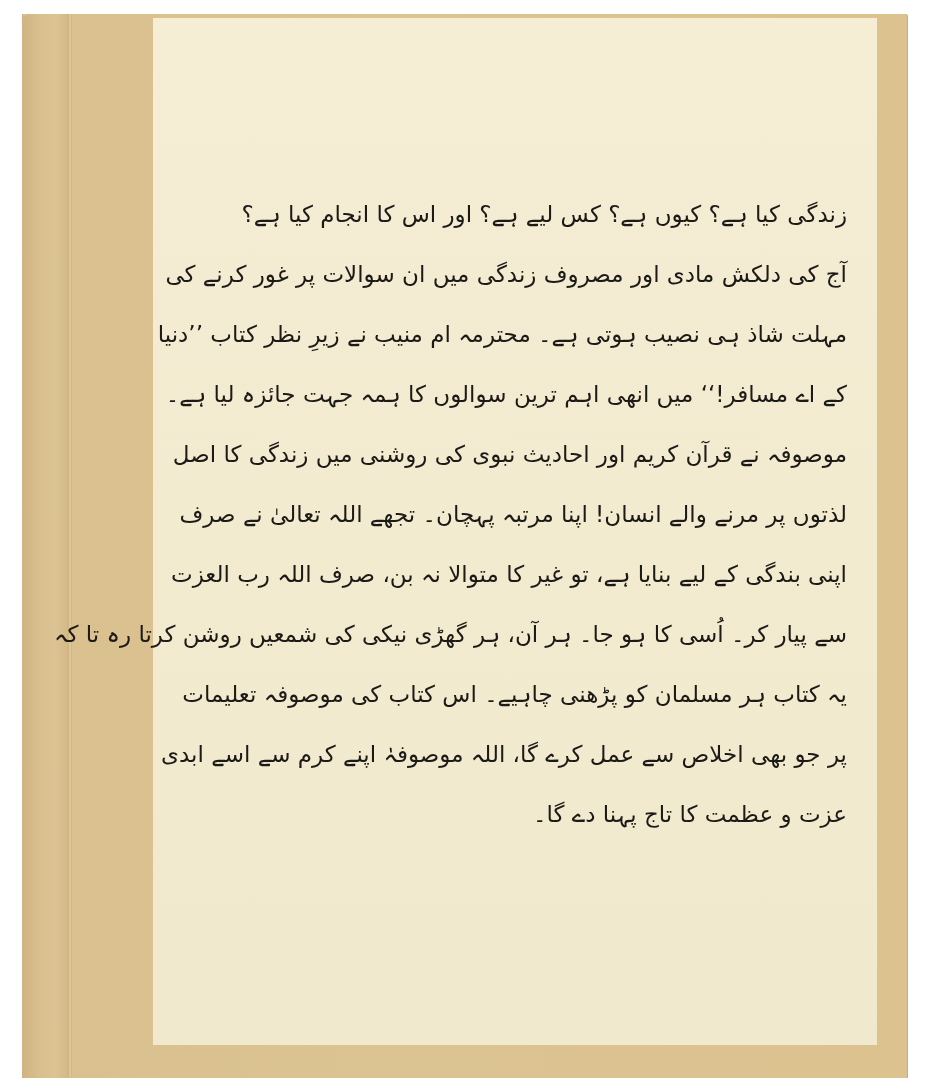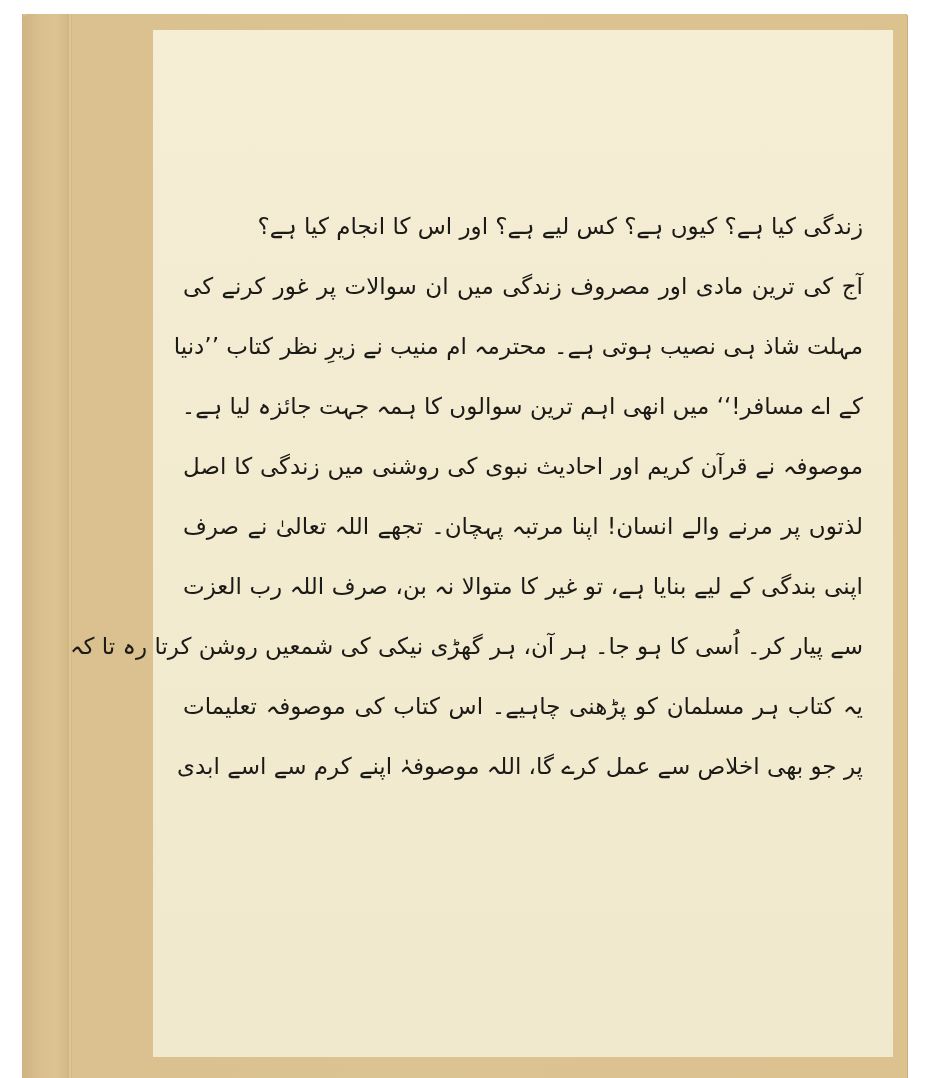--- a/index.html
+++ b/index.html
@@ -34,26 +34,25 @@
       left: 46px;
       top: 0;
       width: 4px;
       height: 100%;
       background: linear-gradient(90deg, #c4a872, #e6d2a6, #c8ad78);
       opacity: 0.9;
     }
     .panel {
       position: absolute;
       left: 131px;
-      top: 16px;
+      top: 4px;
       width: 724px;
       height: 1027px;
       background: #f4ecd2;
       background: linear-gradient(180deg, #f5edd4 0%, #f3ebd0 50%, #f1e9cd 100%);
-      padding-left: 16px;
     }
     .text {
       position: absolute;
       left: 30px;
       right: 30px;
       top: 166px;
       direction: rtl;
       text-align: justify;
       text-align-last: right;
       font-family: "DejaVu Sans", sans-serif;
@@ -75,24 +74,25 @@
 </head>
 <body>
 
 <div class="book">
   <div class="spine"></div>
   <div class="hinge"></div>
 
   <div class="panel">
     <div class="text">
       <span class="line" style="text-align-last:right">زندگی کیا ہے؟ کیوں ہے؟ کس لیے ہے؟ اور اس کا انجام کیا ہے؟</span>
-      <span class="line">آج کی ترین مادی اور مصروف زندگی میں ان سوالات پر غور کرنے کی</span>
+      <span class="line">آج کی دلکش مادی اور مصروف زندگی میں ان سوالات پر غور کرنے کی</span>
       <span class="line">مہلت شاذ ہی نصیب ہوتی ہے۔ محترمہ ام منیب نے زیرِ نظر کتاب ’’دنیا</span>
       <span class="line">کے اے مسافر!‘‘ میں انھی اہم ترین سوالوں کا ہمہ جہت جائزہ لیا ہے۔</span>
       <span class="line">موصوفہ نے قرآن کریم اور احادیث نبوی کی روشنی میں زندگی کا اصل</span>
       <span class="line">لذتوں پر مرنے والے انسان! اپنا مرتبہ پہچان۔ تجھے اللہ تعالیٰ نے صرف</span>
       <span class="line">اپنی بندگی کے لیے بنایا ہے، تو غیر کا متوالا نہ بن، صرف اللہ رب العزت</span>
       <span class="line">سے پیار کر۔ اُسی کا ہو جا۔ ہر آن، ہر گھڑی نیکی کی شمعیں روشن کرتا رہ تا کہ</span>
       <span class="line">یہ کتاب ہر مسلمان کو پڑھنی چاہیے۔ اس کتاب کی موصوفہ تعلیمات</span>
       <span class="line">پر جو بھی اخلاص سے عمل کرے گا، اللہ موصوفہٰ اپنے کرم سے اسے ابدی</span>
+      <span class="line last">عزت و عظمت کا تاج پہنا دے گا۔</span>
     </div>
   </div>
 </div>
 
 </body></html>

